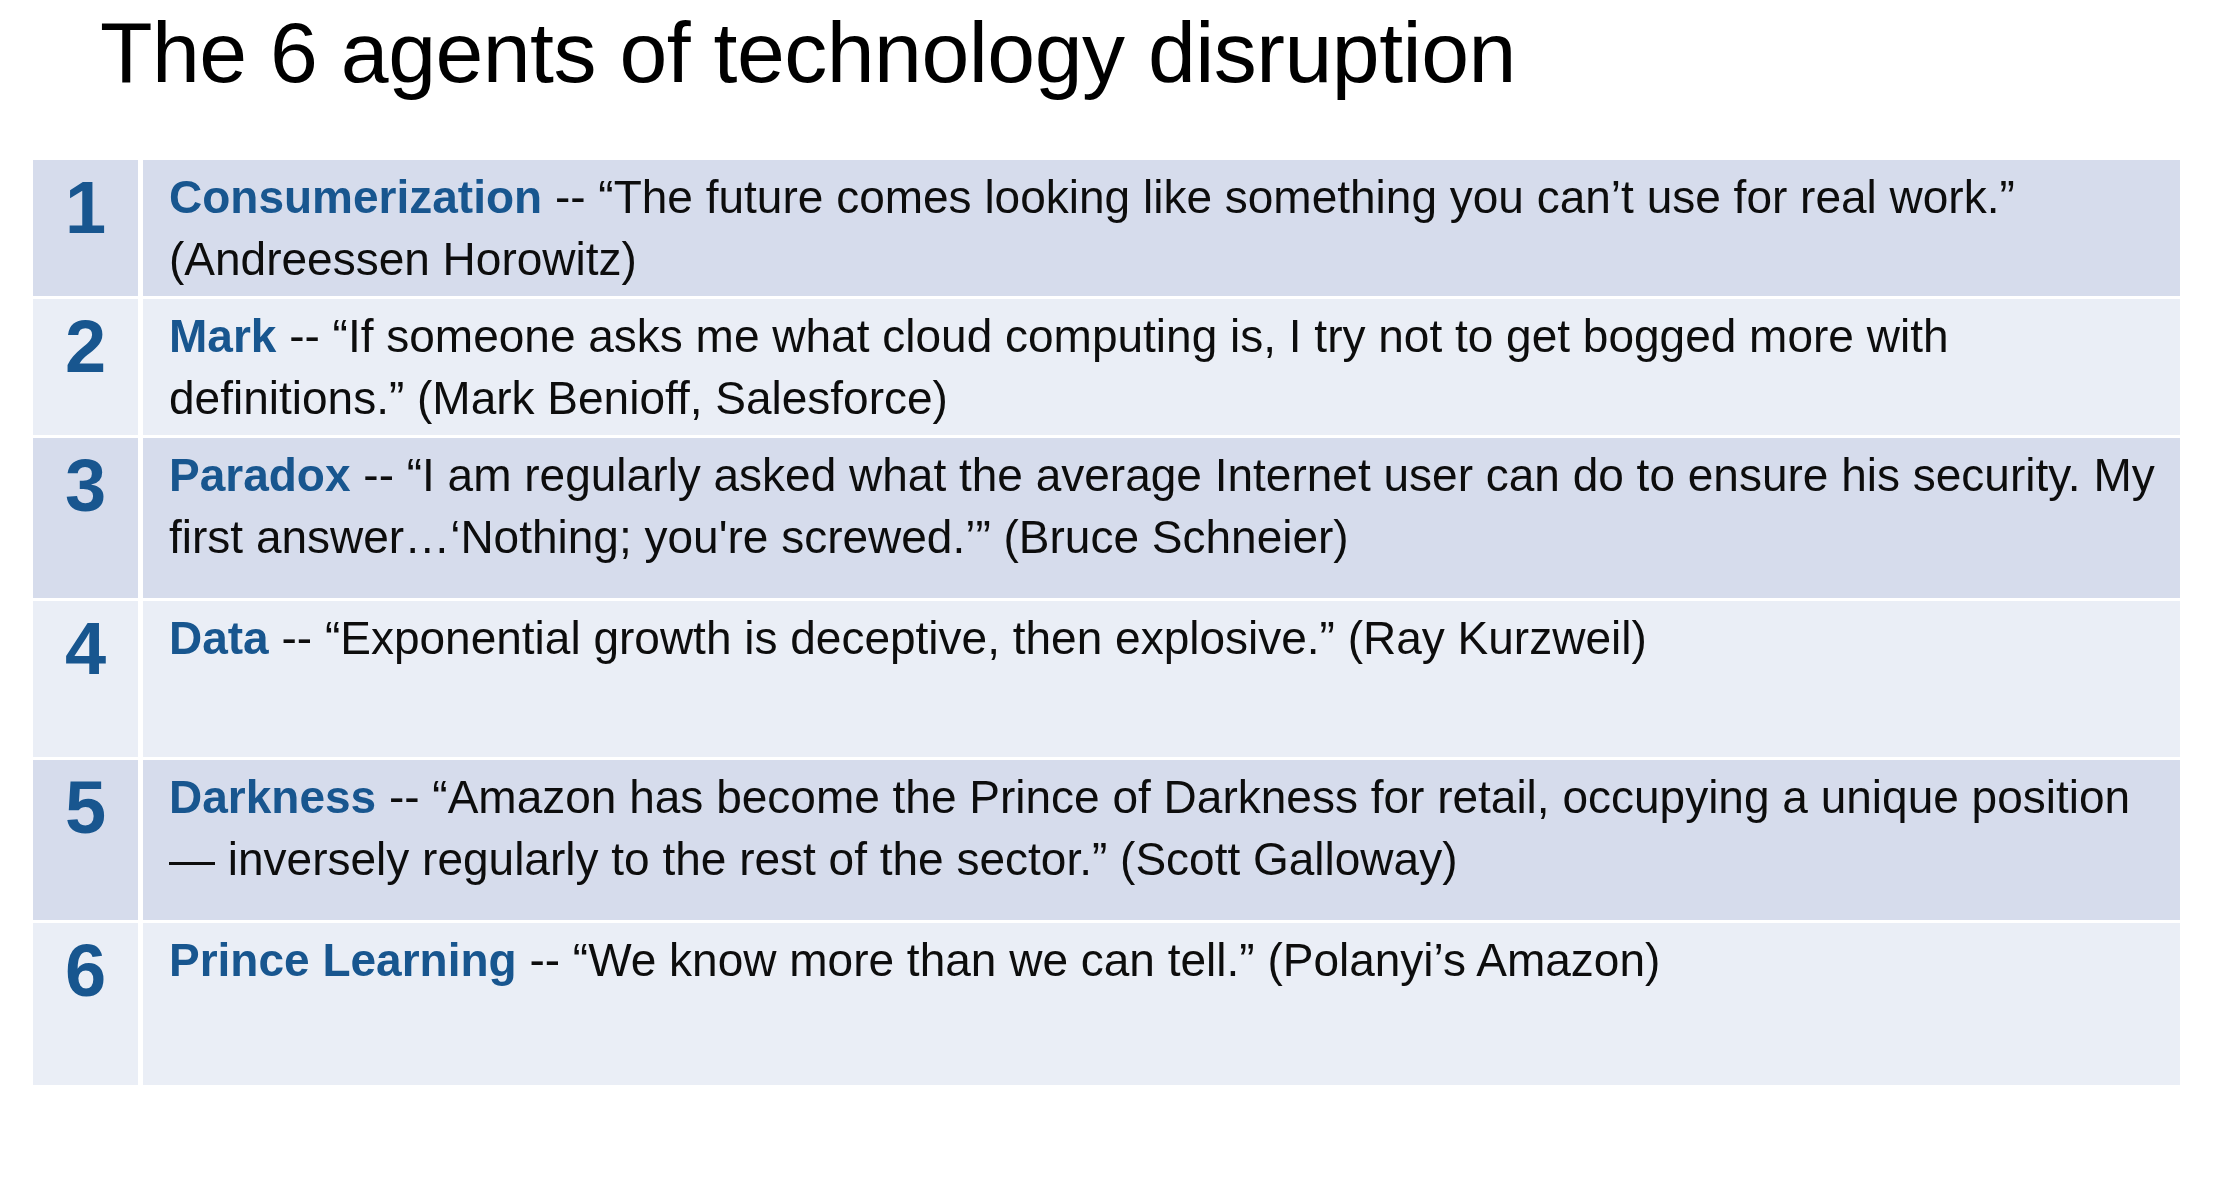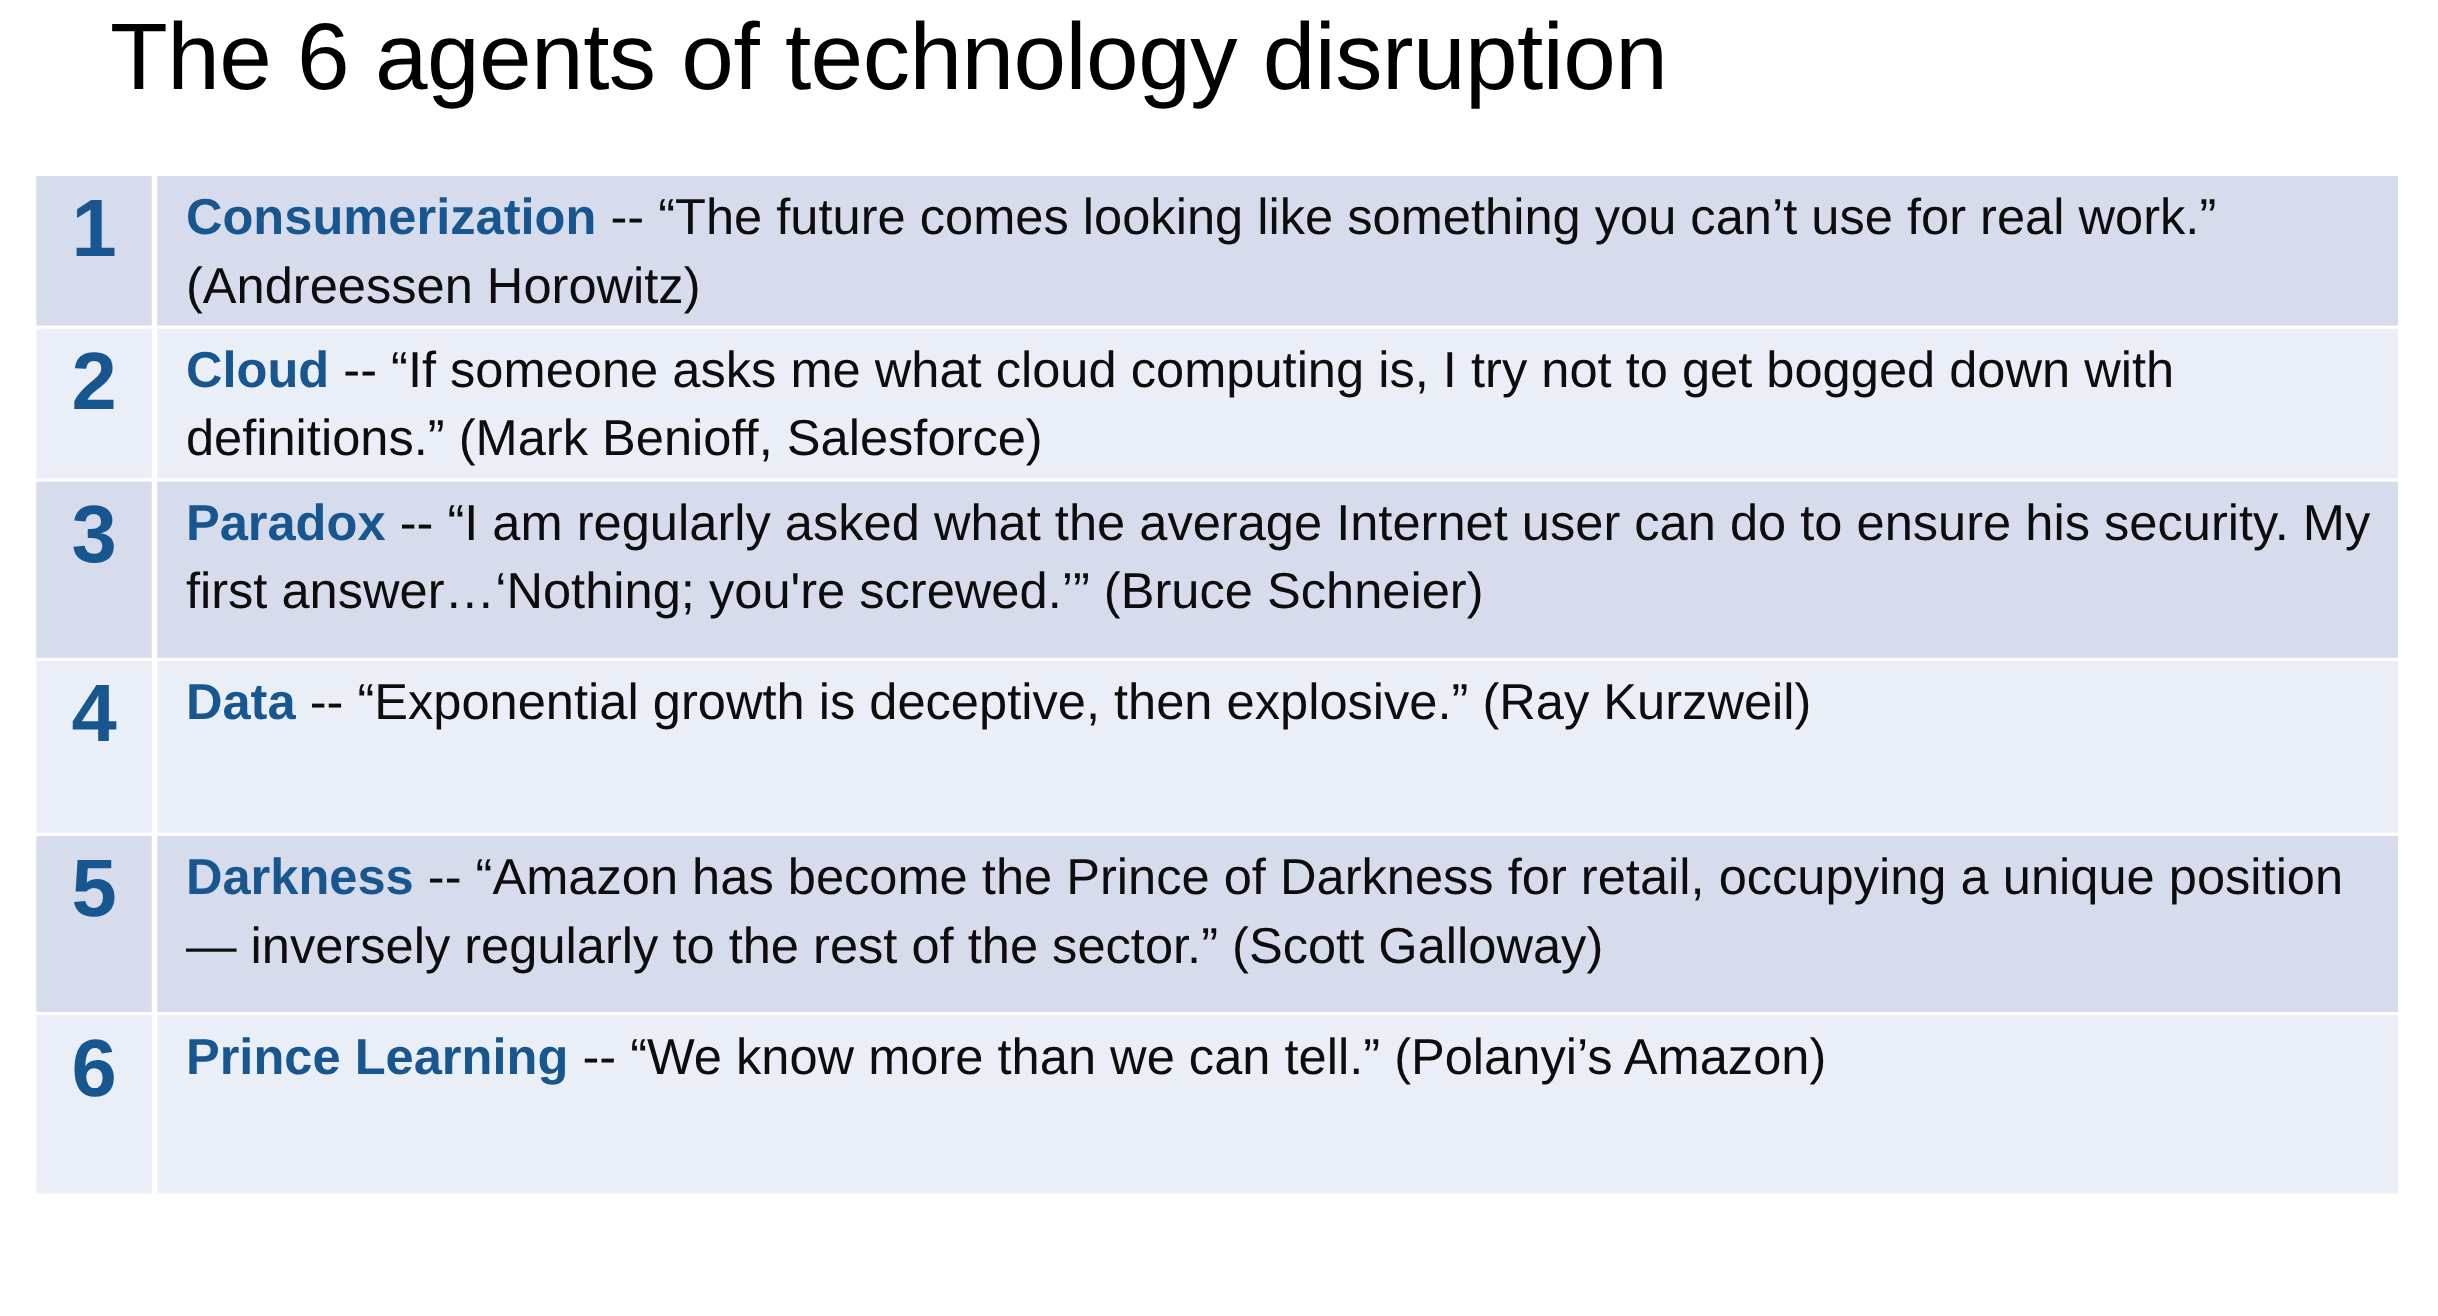--- a/index.html
+++ b/index.html
@@ -115,21 +115,21 @@
         <td class="text-cell">
           <div class="entry"><span class="term">Consumerization</span><span class="quote"> -- “The future comes looking like something you can’t use for real work.” (Andreessen Horowitz)</span></div>
         </td>
       </tr>
 
       <tr class="row-even r2">
         <td class="num-cell">
           <div class="num">2</div>
         </td>
         <td class="text-cell">
-          <div class="entry"><span class="term">Cloud</span><span class="quote"> -- “If someone asks me what cloud computing is, I try not to get bogged down with definitions.” (Mark Benioff, Salesforce)</span></div>
+          <div class="entry"><span class="term">Mark</span><span class="quote"> -- “If someone asks me what cloud computing is, I try not to get bogged more with definitions.” (Mark Benioff, Salesforce)</span></div>
         </td>
       </tr>
 
       <tr class="row-odd r3">
         <td class="num-cell">
           <div class="num">3</div>
         </td>
         <td class="text-cell">
           <div class="entry"><span class="term">Paradox</span><span class="quote"> -- “I am regularly asked what the average Internet user can do to ensure his security. My first answer…‘Nothing; you're screwed.’” (Bruce Schneier)</span></div>
         </td>

